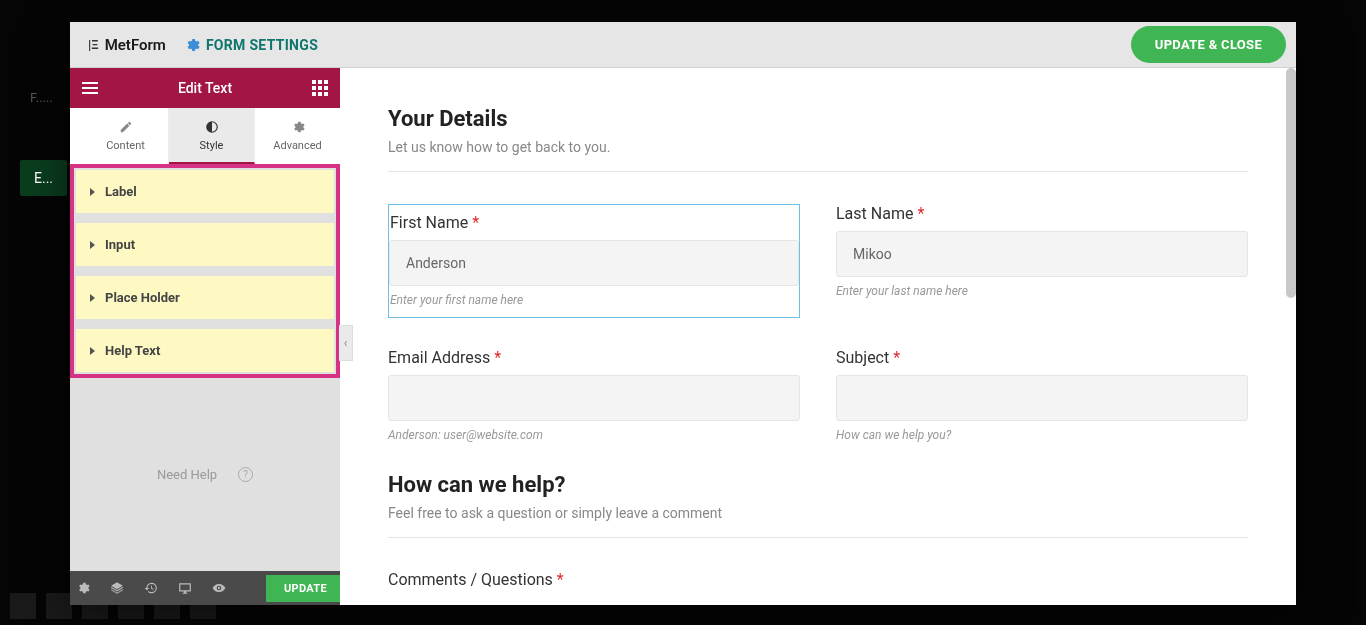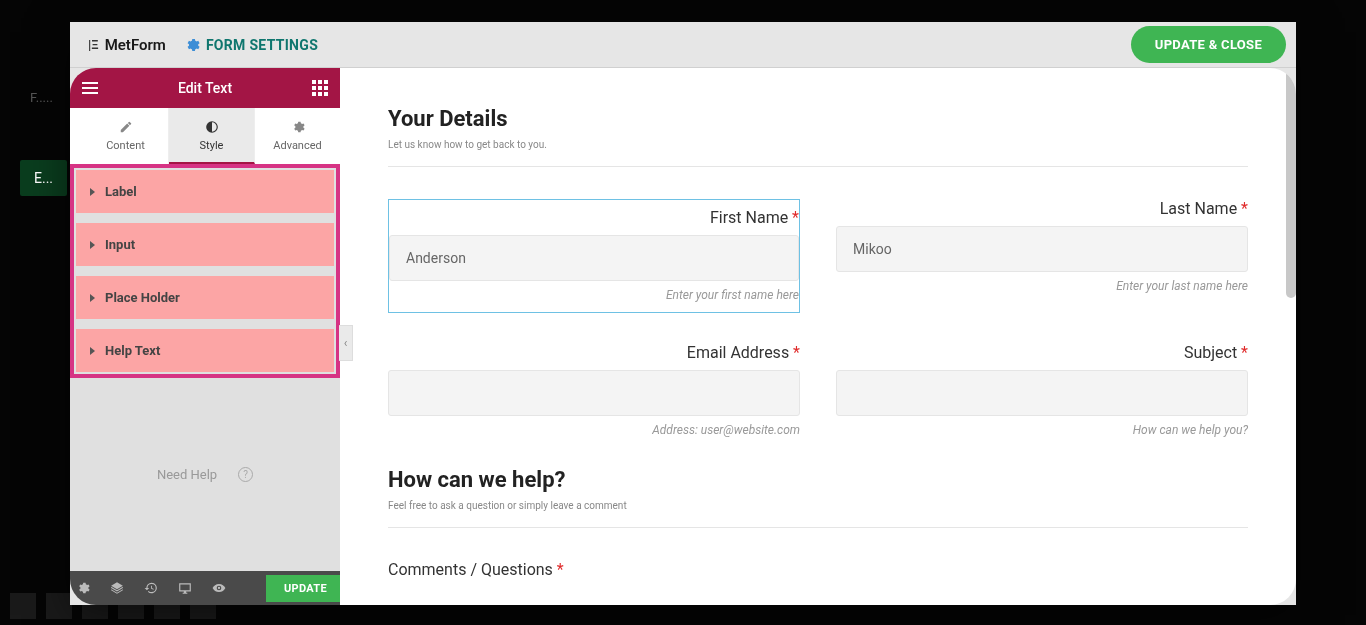--- a/index.html
+++ b/index.html
@@ -12,40 +12,40 @@
     .modal { position: absolute; top: 22px; left: 70px; right: 70px; bottom: 20px; background: #e6e6e6; display: flex; flex-direction: column; box-shadow: 0 10px 40px rgba(0,0,0,.5); }
     
     .topbar { height: 46px; background: #e6e6e6; border-bottom: 1px solid #d0d0d0; display: flex; align-items: center; padding: 0 10px; gap: 18px; }
     .logo { display: flex; align-items: center; gap: 6px; font-weight: 600; font-size: 15px; color: #1a1a1a; padding-left: 8px; }
     .logo-icon { font-weight: bold; font-size: 13px; color: #333; }
     .form-settings { display: flex; align-items: center; gap: 6px; color: #0f766e; font-weight: 700; font-size: 14px; cursor: pointer; letter-spacing: .3px; }
     .gear-icon { width: 16px; height: 16px; fill: #3d8ed6; }
     .spacer { flex: 1; }
     .update-close { background: #3fb553; color: #fff; border: none; padding: 11px 24px; font-weight: 700; font-size: 13px; border-radius: 20px; cursor: pointer; letter-spacing: .3px; }
     
-    .main { flex: 1; display: flex; overflow: hidden; border-radius: 26px; }
+    .main { flex: 1; display: flex; overflow: hidden; }
     
     .sidebar { width: 270px; background: #e0e0e0; display: flex; flex-direction: column; }
     
     .edit-header { height: 40px; background: #a31545; color: #fff; display: flex; align-items: center; justify-content: space-between; padding: 0 12px; font-size: 14px; font-weight: 500; }
     .burger { cursor: pointer; display: flex; flex-direction: column; gap: 3px; }
     .burger span { width: 16px; height: 2px; background: #fff; }
     .edit-title { flex: 1; text-align: center; }
     .grid-icon { cursor: pointer; display: grid; grid-template-columns: repeat(3, 4px); gap: 2px; }
     .grid-icon span { width: 4px; height: 4px; background: #fff; }
     
     .tabs { display: flex; background: #fff; padding-left: 13px; }
     .tab { flex: 1; padding: 12px 0 10px; text-align: center; font-size: 11px; color: #666; cursor: pointer; border-right: 1px solid #eee; }
     .tab:last-child { border-right: none; }
     .tab.active { background: #eaeaea; border-bottom: 2px solid #a31545; color: #333; }
     .tab svg { display: block; margin: 0 auto 5px; width: 14px; height: 14px; fill: #888; }
     .tab.active svg { fill: #333; }
     
     .accordion-outline { border: 4px solid #d63384; padding: 2px; background: #e0e0e0; }
-    .acc-item { background: #fca5a5; padding: 14px 14px; font-size: 13px; font-weight: 700; color: #444; cursor: pointer; display: flex; align-items: center; gap: 10px; }
+    .acc-item { background: #fef9c3; padding: 14px 14px; font-size: 13px; font-weight: 700; color: #444; cursor: pointer; display: flex; align-items: center; gap: 10px; }
     .acc-sep { height: 10px; background: #e0e0e0; }
     .caret-r { width: 0; height: 0; border-top: 4px solid transparent; border-bottom: 4px solid transparent; border-left: 5px solid #555; }
     
     .sidebar-body { flex: 1; background: #e0e0e0; display: flex; align-items: center; justify-content: center; }
     .need-help { color: #999; font-size: 13px; display: flex; align-items: center; gap: 21px; }
     .help-circle { width: 15px; height: 15px; border: 1.5px solid #aaa; border-radius: 50%; display: flex; align-items: center; justify-content: center; font-size: 10px; color: #aaa; }
     
     .sidebar-footer { height: 34px; background: #4a4a4a; display: flex; align-items: center; padding: 0 6px; gap: 20px; }
     .sf-btn { width: 30px; height: 26px; display: flex; align-items: center; justify-content: center; cursor: pointer; }
     .sf-btn svg { width: 14px; height: 14px; fill: #bbb; }
@@ -53,24 +53,24 @@
     .update-btn { background: #3fb553; color: #fff; border: none; padding: 7px 18px; font-weight: 700; font-size: 11px; cursor: pointer; letter-spacing: .3px; }
     .update-caret { background: #3fb553; border-left: 1px solid #2e9941; color: #fff; width: 22px; height: 28px; display: flex; align-items: center; justify-content: center; cursor: pointer; font-size: 9px; }
     
     .collapse-handle { position: absolute; top: 325px; left: 339px; width: 14px; height: 36px; background: #eaeaea; border: 1px solid #ddd; border-left: none; display: flex; align-items: center; justify-content: center; cursor: pointer; color: #888; font-size: 12px; }
     
     .canvas { flex: 1; background: #fff; position: relative; overflow: hidden; }
     .canvas-inner { padding: 38px 48px 30px; }
     .scrollbar { position: absolute; top: 0; right: 0; width: 10px; height: 230px; background: #c8c8c8; border-radius: 5px; }
     
     .section-title { font-size: 22px; font-weight: 700; color: #222; margin-bottom: 8px; }
-    .section-sub { font-size: 10px; color: #888; margin-bottom: 16px; }
+    .section-sub { font-size: 14px; color: #888; margin-bottom: 16px; }
     .hr { height: 1px; background: #e5e5e5; margin-bottom: 32px; }
     
-    .row { display: flex; gap: 36px; margin-bottom: 30px; text-align: right; }
+    .row { display: flex; gap: 36px; margin-bottom: 30px; }
     .col { flex: 1; }
     
     .field-label { font-size: 16px; color: #333; margin-bottom: 8px; }
     .req { color: #e02b2b; }
     .field { width: 100%; height: 46px; background: #f4f4f4; border: 1px solid #e5e5e5; border-radius: 3px; padding: 0 16px; font-size: 14px; color: #666; display: flex; align-items: center; }
     
     .selected-box { border: 1px solid #6ec1e4; padding: 8px 0 10px; }
     .selected-box .field-label { padding-left: 1px; margin-bottom: 8px;}
     .selected-box .hint { padding-left: 1px; }
     
@@ -240,21 +240,21 @@
                 <span>Mikoo</span>
               </div>
             <div class="hint">Enter your last name here</div>
           </div>
         </div>
 
         <div class="row">
           <div class="col">
             <div class="field-label"><span>Email Address</span> <span class="req">*</span></div>
             <div class="field"></div>
-            <div class="hint">Address: user@website.com</div>
+            <div class="hint">Anderson: user@website.com</div>
           </div>
           <div class="col">
             <div class="field-label"><span>Subject</span> <span class="req">*</span></div>
             <div class="field"></div>
             <div class="hint">How can we help you?</div>
           </div>
         </div>
 
         <div class="h2">How can we help?</div>
         <div class="section-sub">Feel free to ask a question or simply leave a comment</div>

